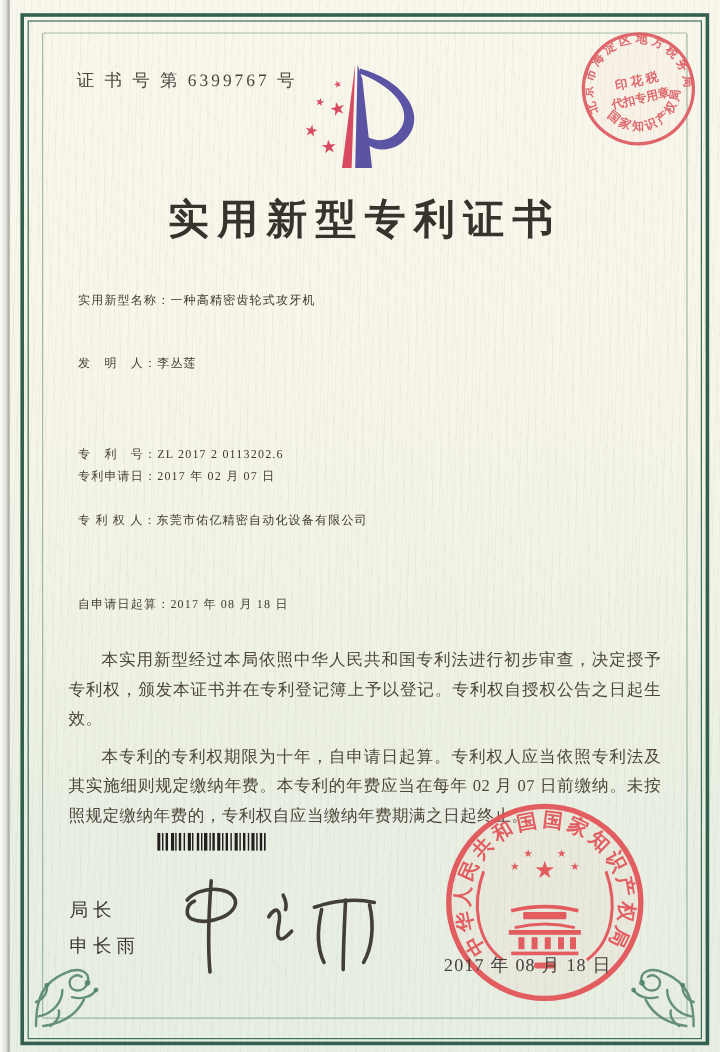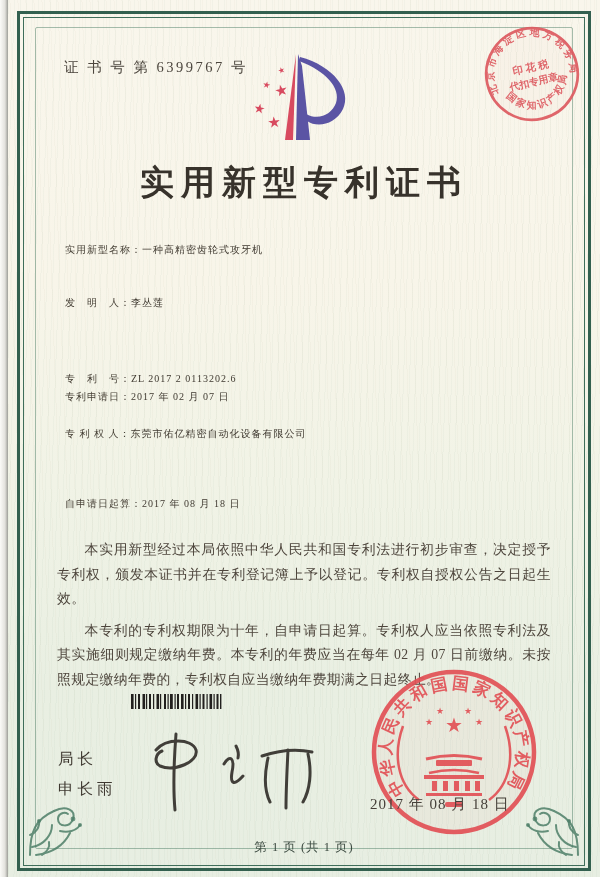--- a/index.html
+++ b/index.html
@@ -241,15 +241,14 @@
         <rect x="58" y="127" width="56" height="3" stroke="none"></rect>
         <path d="M35,60 C25,88 29,118 51,134" fill="none" stroke-width="2.5"></path>
         <path d="M137,60 C147,88 143,118 121,134" fill="none" stroke-width="2.5"></path>
         <rect x="77" y="136" width="18" height="5" rx="2" stroke="none"></rect>
       </g>
     </g>
   </svg>
 
   <div class="seal-date">2017 年 08 月 18 日</div>
 
-  <div class="footer">第 1 页 (共 1 页)</div>
 
 </div>
 
 </body></html>

